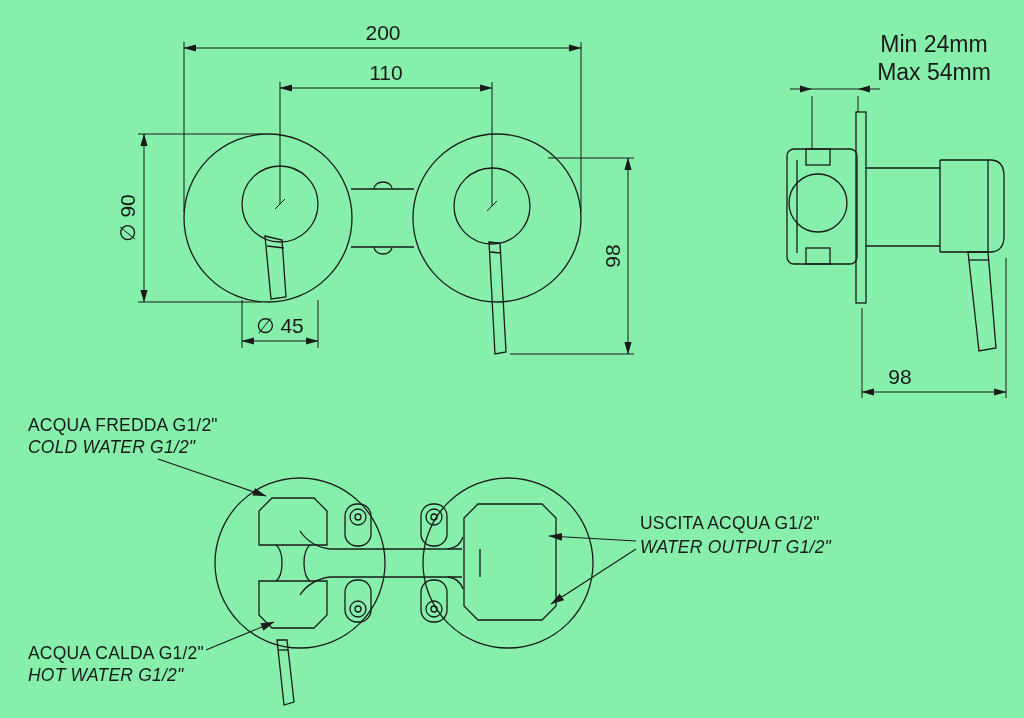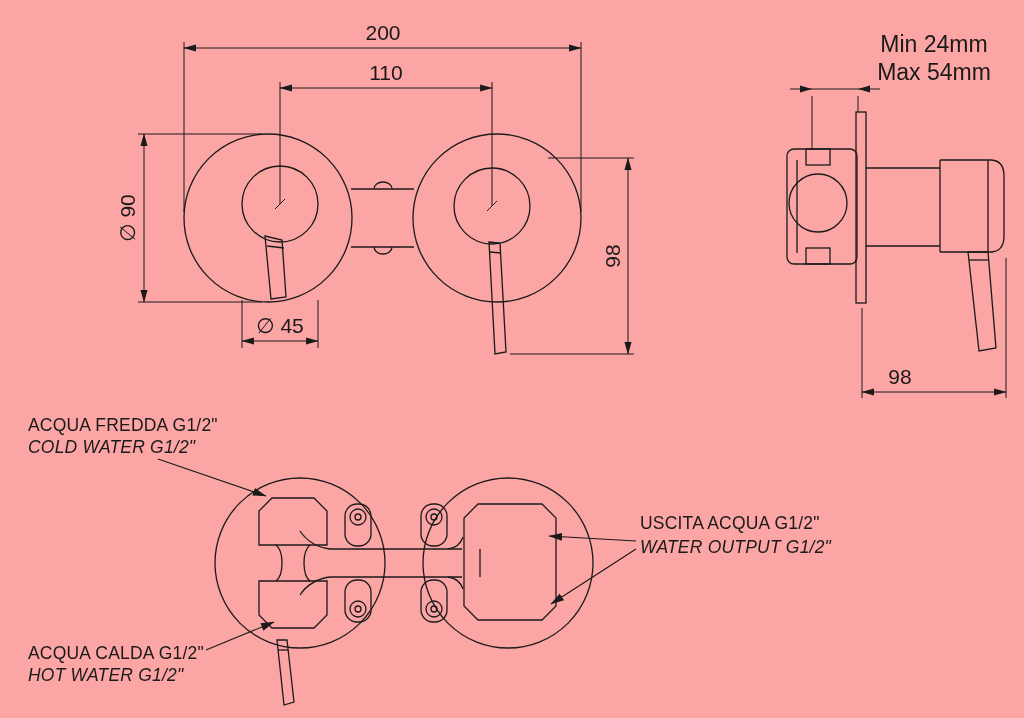--- a/index.html
+++ b/index.html
@@ -1,20 +1,20 @@
 <!DOCTYPE html>
 <html><head>
 <meta charset="utf-8">
 <style>
   html, body { margin: 0; padding: 0; background: #ffffff; }
   .canvas {
     position: relative;
     width: 1024px;
     height: 718px;
-    background: #fca5a5;
+    background: #86efac;
     overflow: hidden;
   }
   svg { display: block; }
   text {
     font-family: "Liberation Sans", "DejaVu Sans", sans-serif;
     fill: #1a1a1a;
   }
   .dim-text { font-size: 21px; }
   .minmax { font-size: 23px; }
   .ann { font-size: 17.5px; letter-spacing: 0.2px; }

